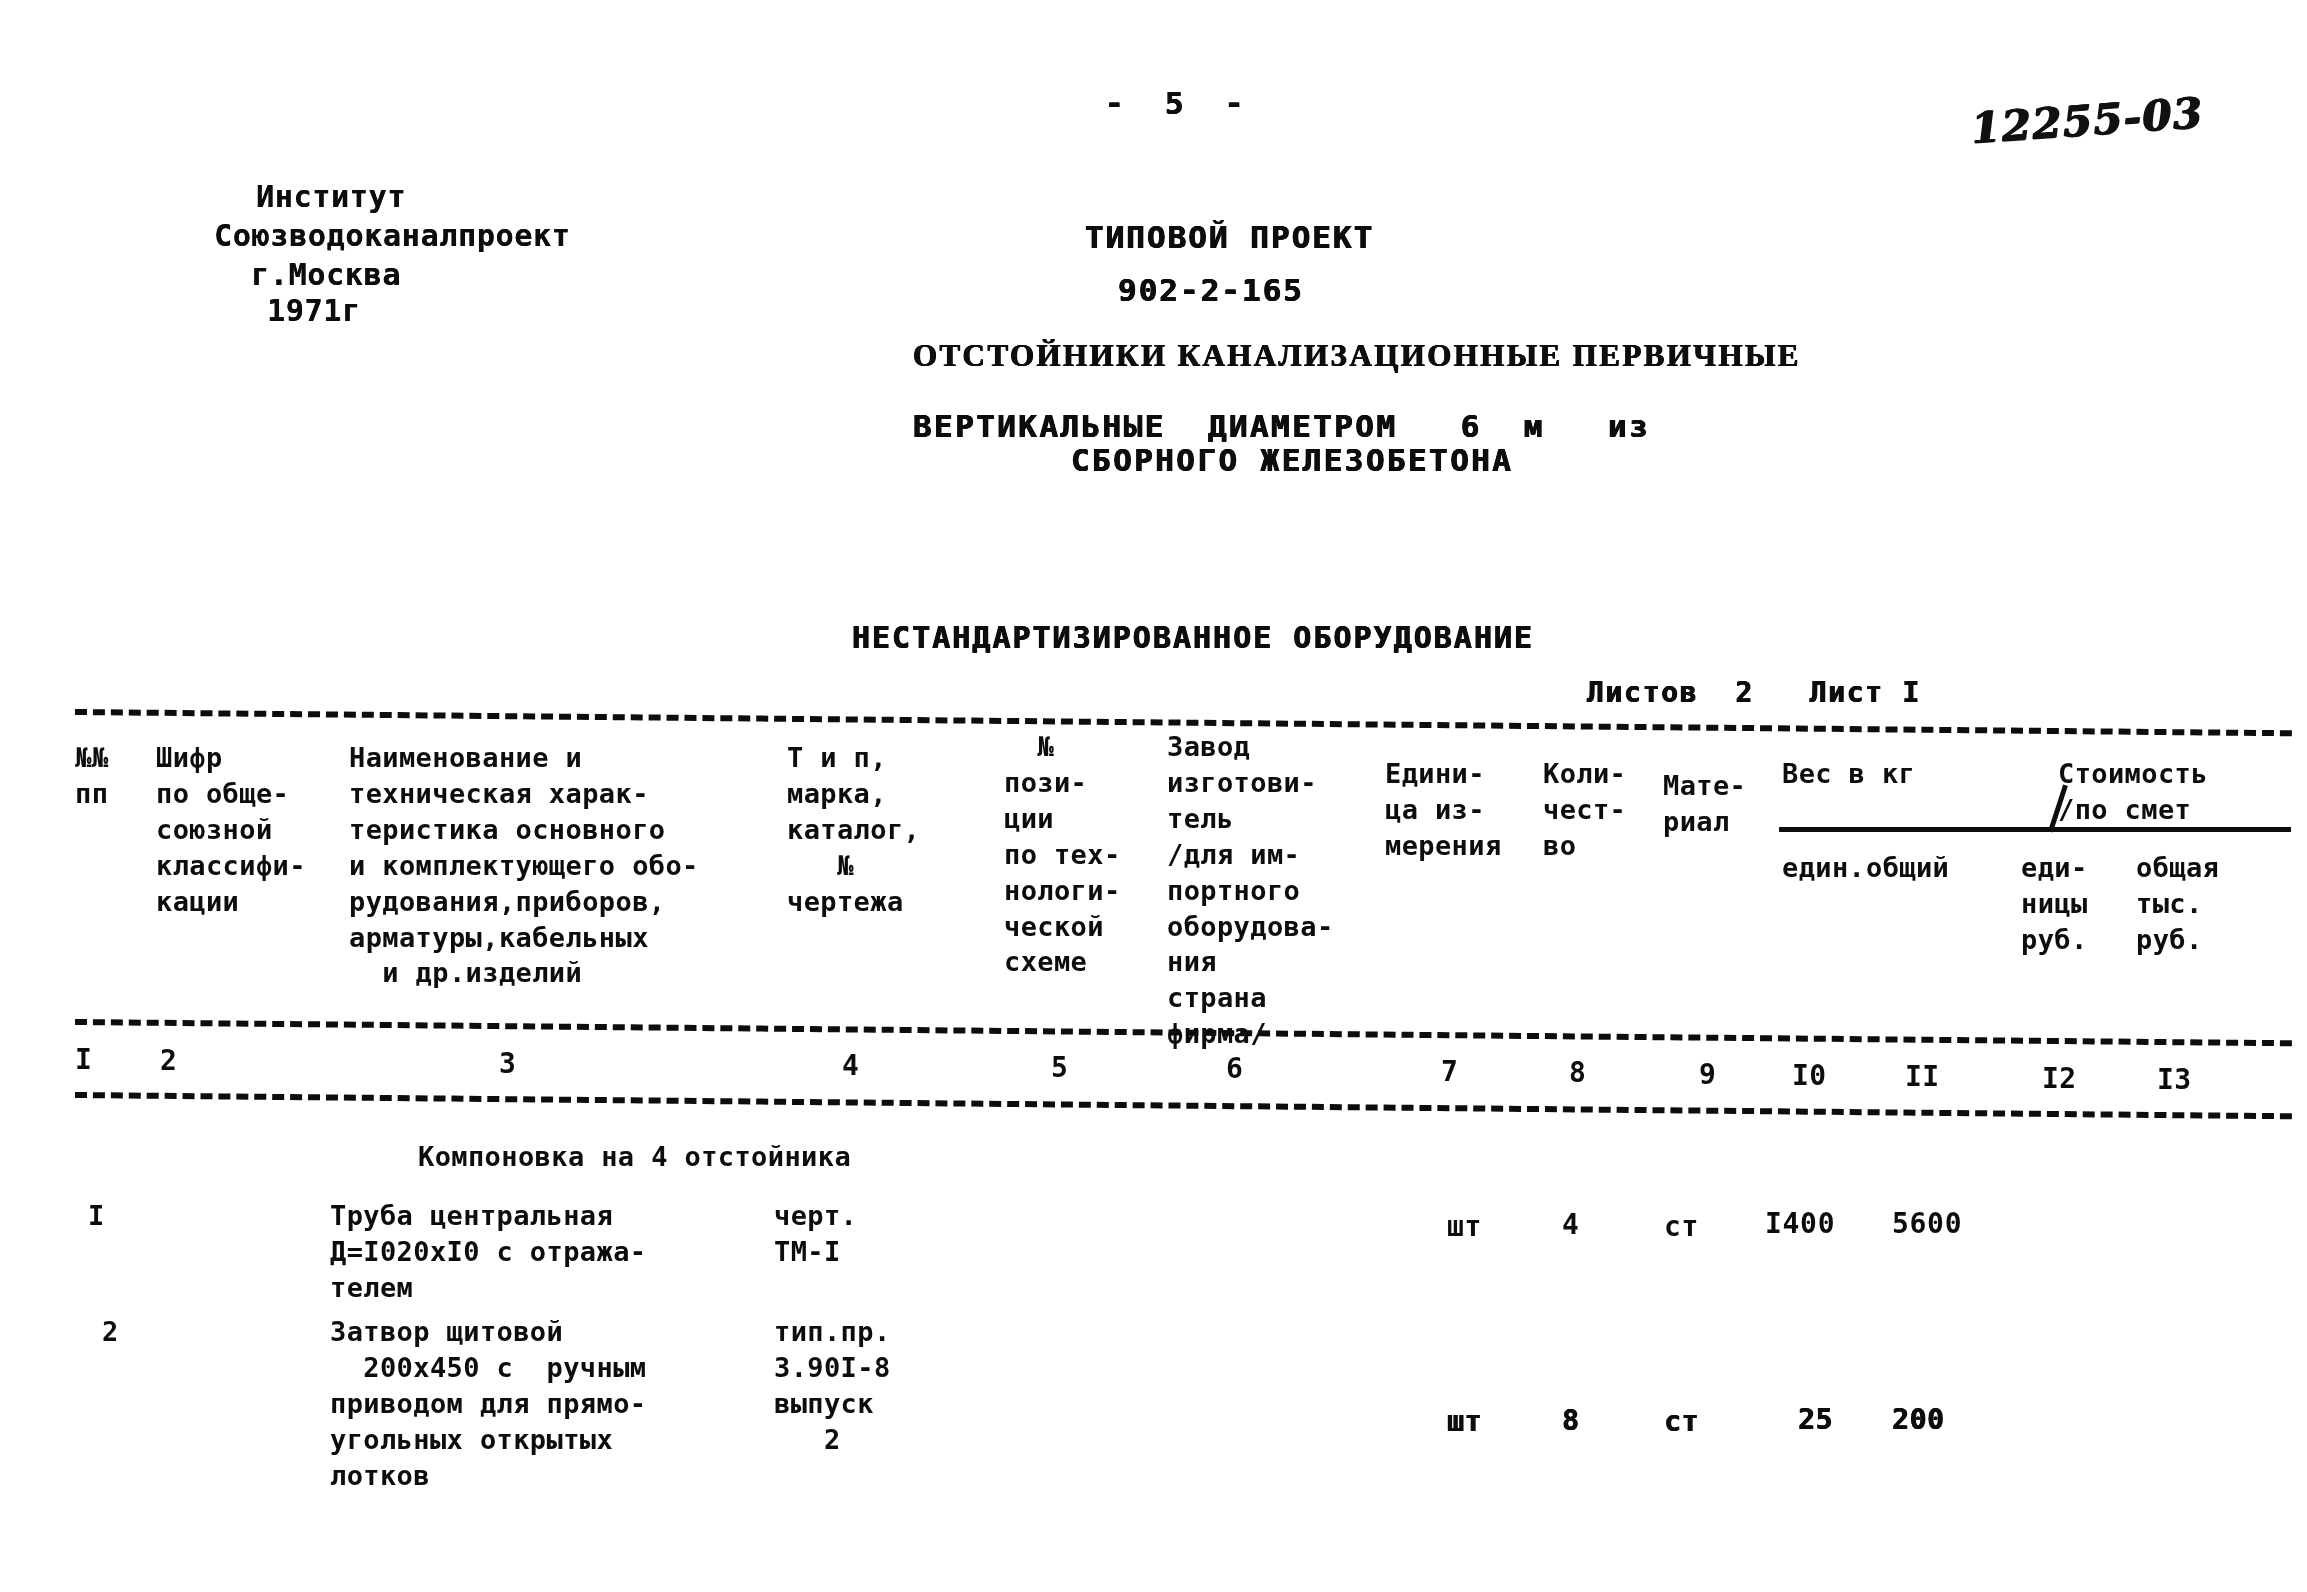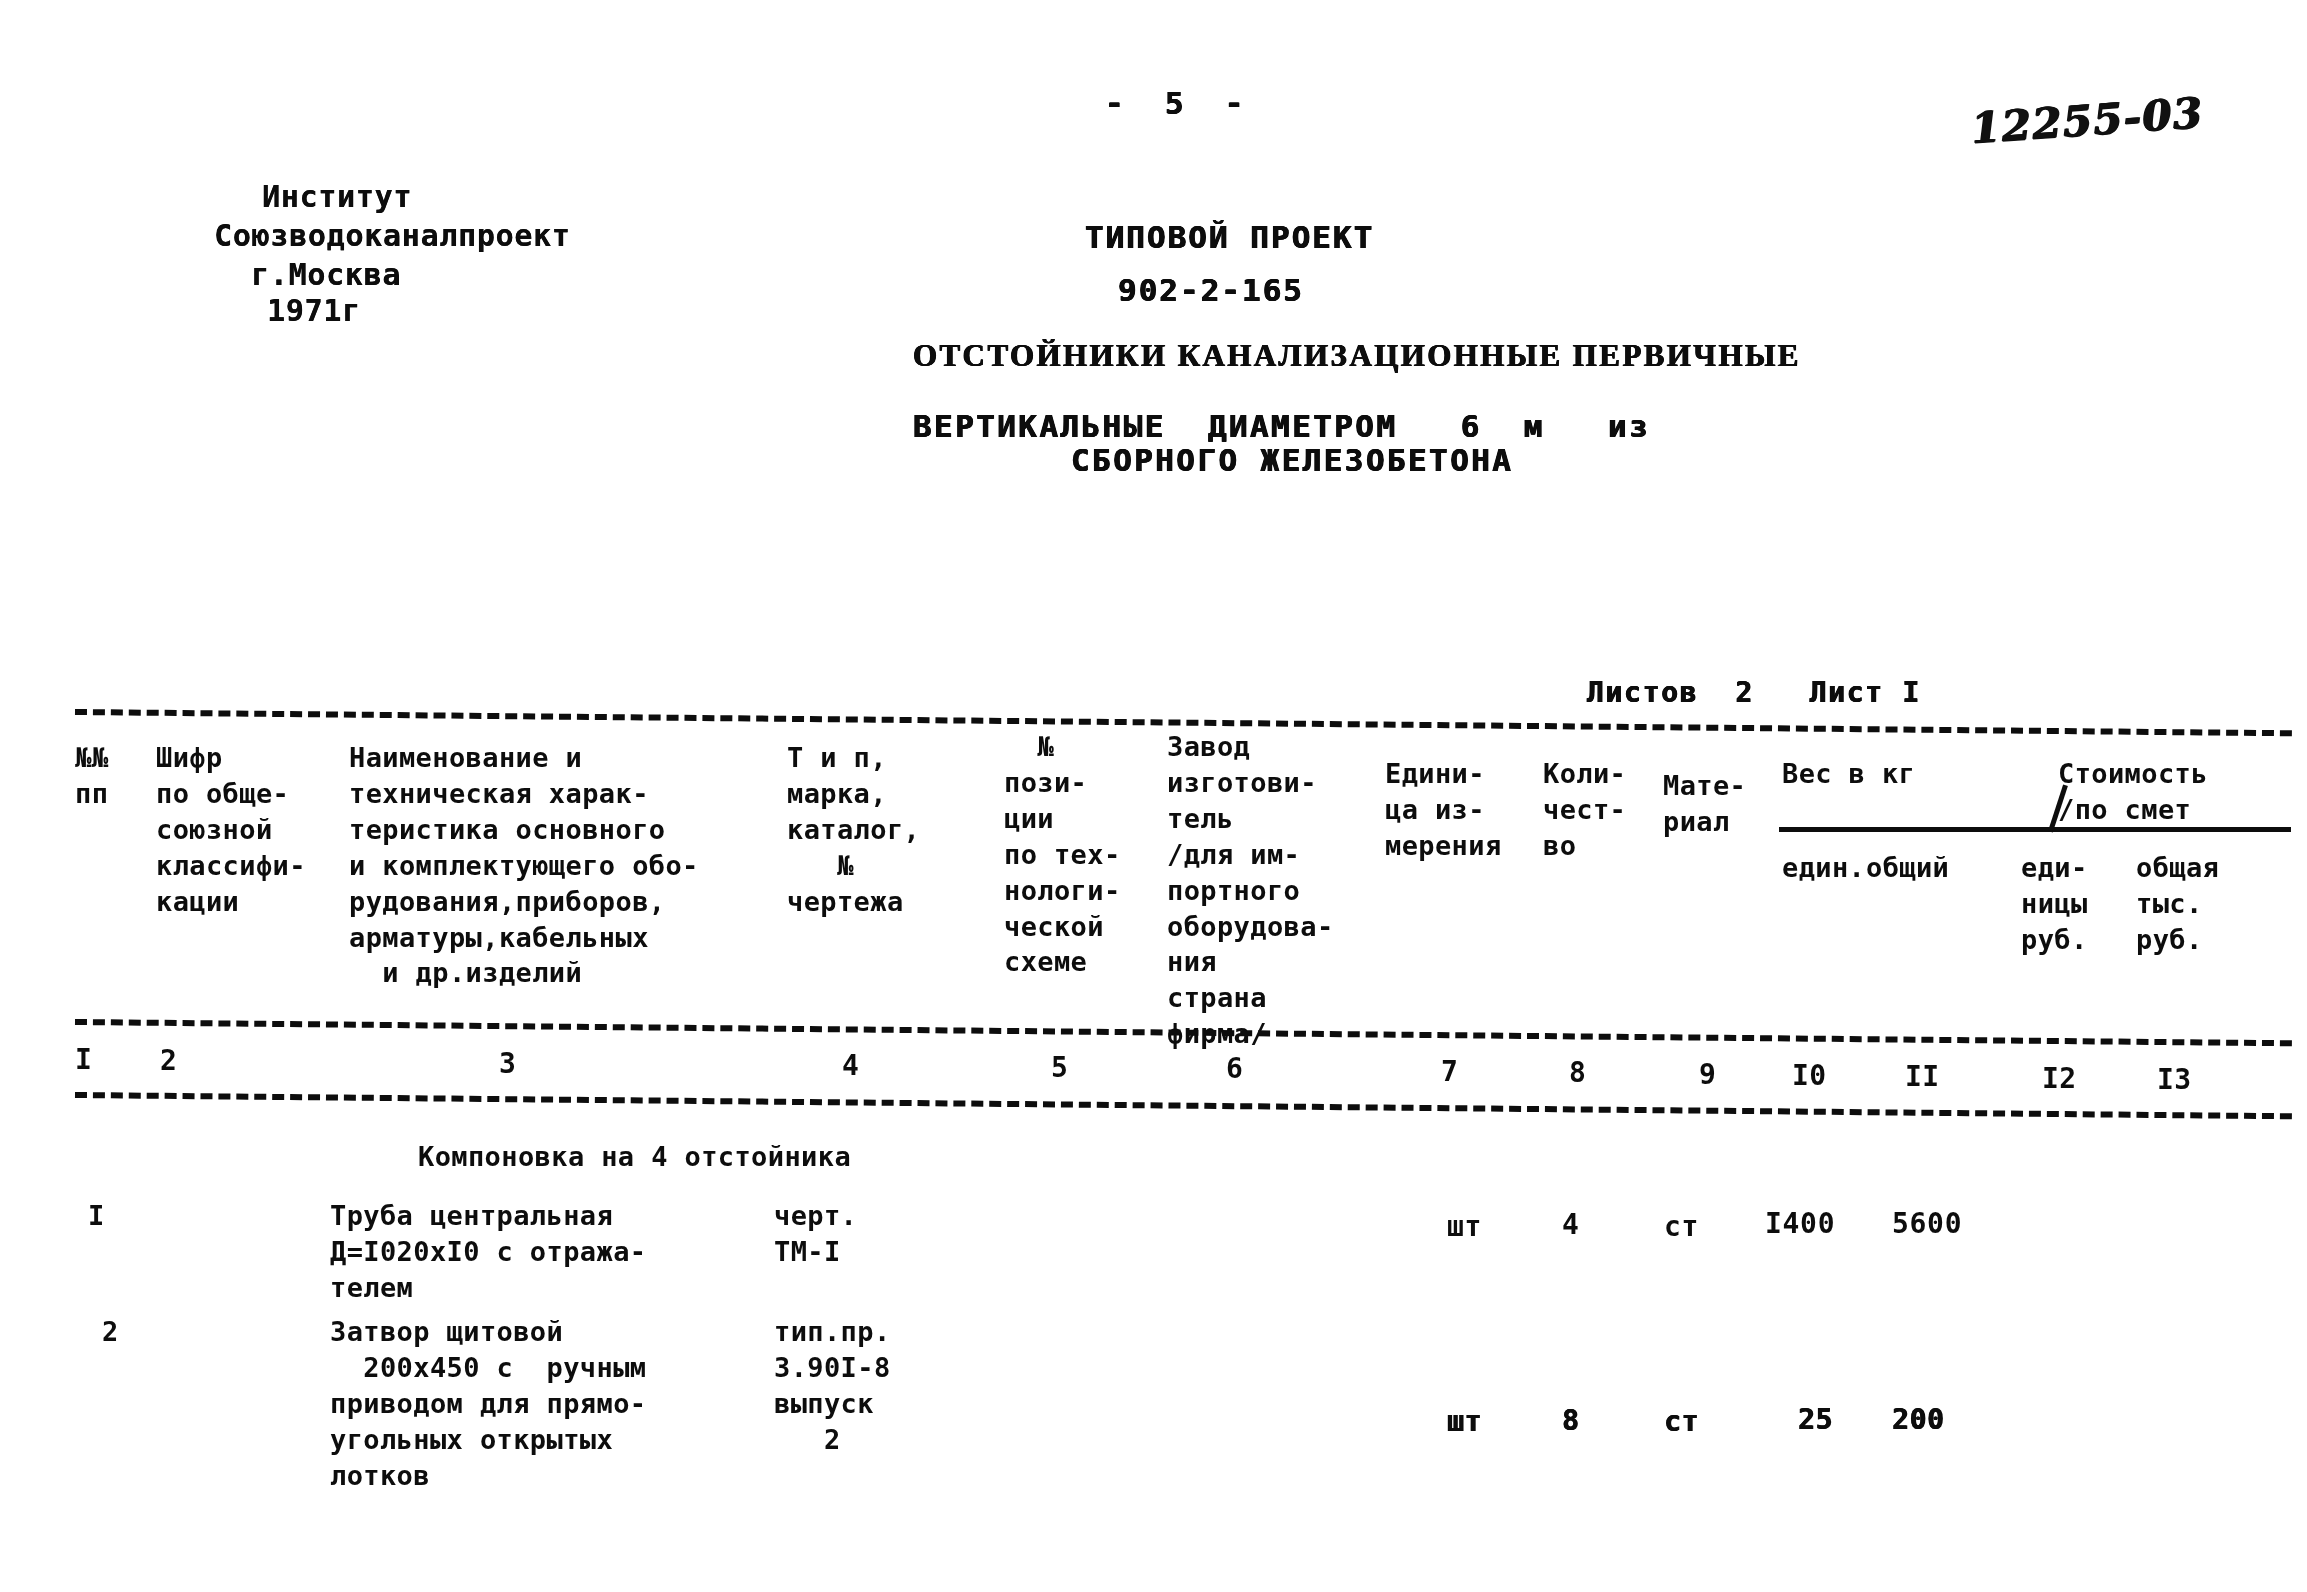--- a/index.html
+++ b/index.html
@@ -86,31 +86,32 @@
 </style>
 </head>
 <body>
 
 <div id="page">
 
   <div class="tw s-page ink" style="left:1105px; top:88px;">-  5  -</div>
 
   <div class="hand" style="left:1971px; top:96px;">12255-03</div>
 
-  <div class="tw s-inst ink-lite" style="left:256px; top:177px;margin-left:6px;">Институт</div>
+  <div class="tw s-inst ink-lite" style="left:256px; top:177px;">Институт</div>
   <div class="tw s-inst ink-lite" style="left:214px; top:216px;">Союзводоканалпроект</div>
   <div class="tw s-inst ink-lite" style="left:251px; top:255px;">г.Москва</div>
   <div class="tw s-inst ink-lite" style="left:267px; top:291px;">1971г</div>
 
   <div class="tw s-title ink" style="left:1085px; top:222px;">ТИПОВОЙ ПРОЕКТ</div>
   <div class="tw s-title ink" style="left:1118px; top:275px;">902-2-165</div>
   <div class="tw s-titlebig ink" style="left:913px; top:340px;font-family:Liberation Serif, serif;">ОТСТОЙНИКИ КАНАЛИЗАЦИОННЫЕ ПЕРВИЧНЫЕ</div>
   <div class="tw s-titlebig ink" style="left:913px; top:411px;">ВЕРТИКАЛЬНЫЕ  ДИАМЕТРОМ   6  м   из</div>
   <div class="tw s-titlebig ink" style="left:1071px; top:445px;">СБОРНОГО ЖЕЛЕЗОБЕТОНА</div>
 
+  <div class="tw s-spec ink" style="left:852px; top:623px;">НЕСТАНДАРТИЗИРОВАННОЕ ОБОРУДОВАНИЕ</div>
   <div class="tw s-sheets ink" style="left:1587px; top:679px;">Листов  2   Лист I</div>
 
   <div class="dashrule" style="left:75px; top:709px; width:2217px; transform:rotate(0.55deg);"></div>
 
   <div class="tw s-head" style="left:75px; top:740px;">№№
 пп</div>
 
   <div class="tw s-head" style="left:156px; top:740px;">Шифр
 по обще-
 союзной

